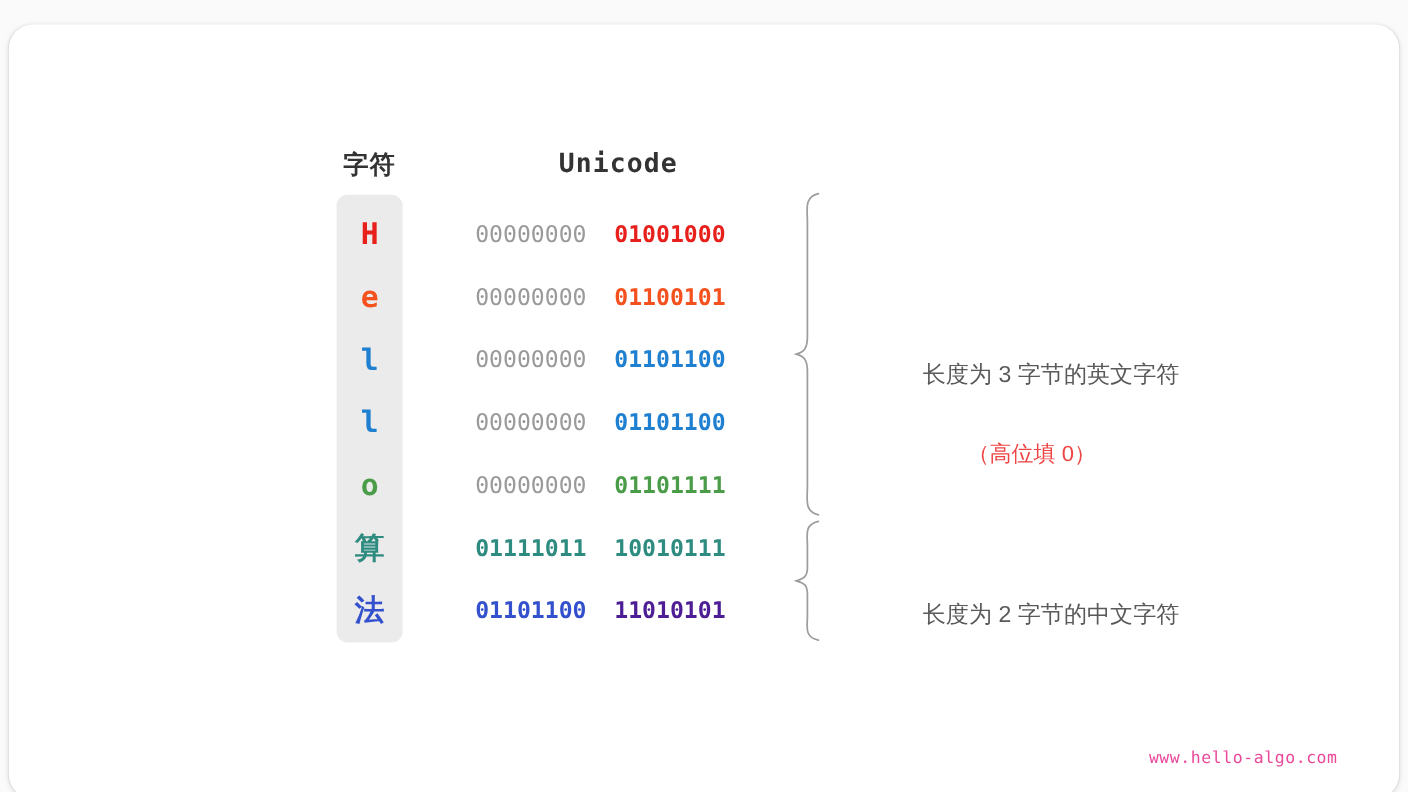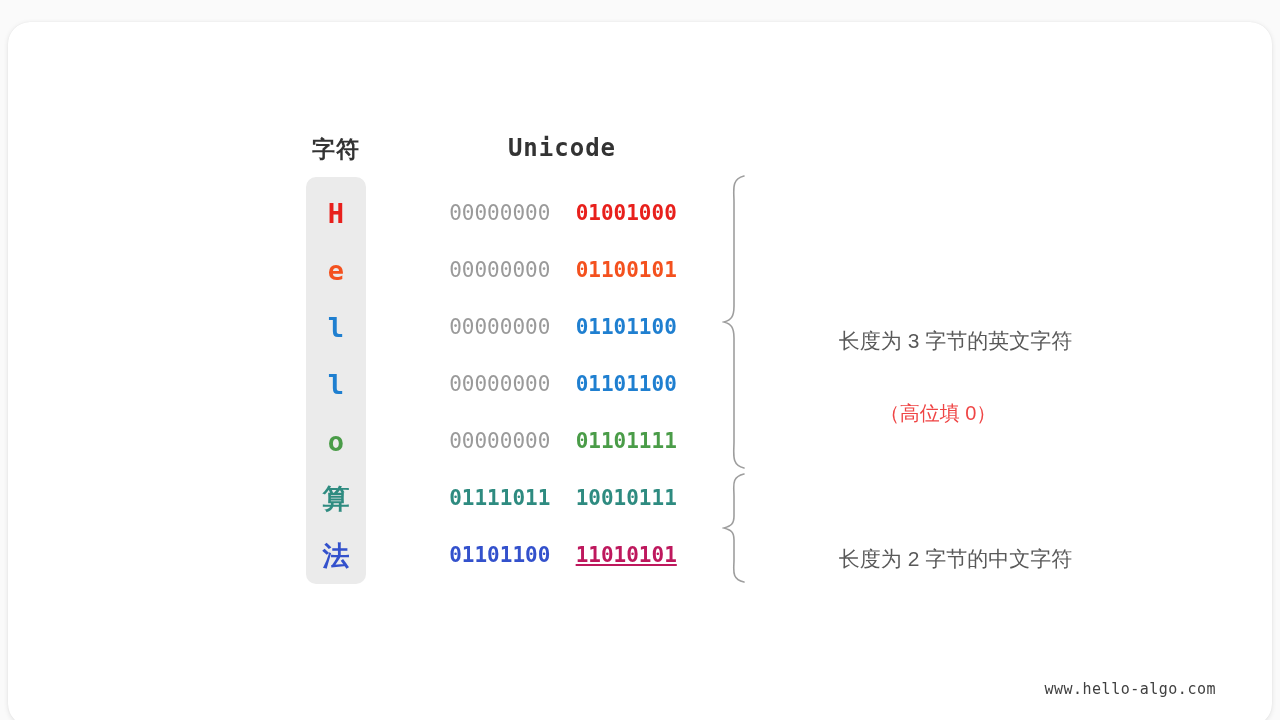--- a/index.html
+++ b/index.html
@@ -91,21 +91,21 @@
   }
   .row .char.han {
     font-family: "DejaVu Sans", "Liberation Sans", sans-serif;
   }
   .row .bits {
     position: absolute;
     left: 424px;
     width: 262px;
     height: 57px;
     line-height: 57px;
-    text-align: center;
+    text-align: left;
     font-family: "DejaVu Sans Mono", "Liberation Mono", monospace;
     font-size: 21px;
     white-space: pre;
   }
   .bits .hi {
     color: #9a9a9a;
     font-weight: normal;
   }
   .bits .lo {
     font-weight: bold;
@@ -132,21 +132,21 @@
     font-size: 20px;
   }
 
   
   .watermark {
     position: absolute;
     right: 56px;
     bottom: 28px;
     font-family: "DejaVu Sans Mono", "Liberation Mono", monospace;
     font-size: 15px;
-    color: #404040;
+    color: #ec4899;
     letter-spacing: 0.5px;
   }
 </style>
 </head>
 <body>
 
 <div class="card">
   <div class="figure">
 
     <div class="hdr-char">字符</div>
@@ -174,21 +174,21 @@
         <div class="row" style="top: 391px; left: 0px; width: 1264px;">
           <div class="char latin" style="color: rgb(74, 156, 72);">o</div>
           <div class="bits"><span class="hi">00000000</span>  <span class="lo" style="color: rgb(74, 156, 72);">01101111</span></div>
         </div>
         <div class="row" style="top: 448px; left: 0px; width: 1264px;">
           <div class="char han" style="color: rgb(46, 139, 128);">算</div>
           <div class="bits"><span class="hi" style="color: rgb(46, 139, 128); font-weight: bold; margin-top: 24px;">01111011</span>  <span class="lo" style="color: rgb(46, 139, 128);">10010111</span></div>
         </div>
         <div class="row" style="top: 505px; left: 0px; width: 1264px;">
           <div class="char han" style="color: rgb(51, 81, 204);">法</div>
-          <div class="bits"><span class="hi" style="color: rgb(51, 81, 204); font-weight: bold;">01101100</span>  <span class="lo" style="color: #be185d; text-decoration: underline;">11010101</span></div>
+          <div class="bits"><span class="hi" style="color: rgb(51, 81, 204); font-weight: bold;">01101100</span>  <span class="lo" style="color: #4c1d95;">11010101</span></div>
         </div>
       </div>
 
     <svg class="brace" style="left:714px; top:152px;" width="40" height="296" viewBox="0 0 40 296">
       <path d="M 22 2
                C 9 5, 12 16, 12 28
                L 12 132
                C 12 143, 9 146, 2 148
                C 9 150, 12 153, 12 164
                L 12 268

